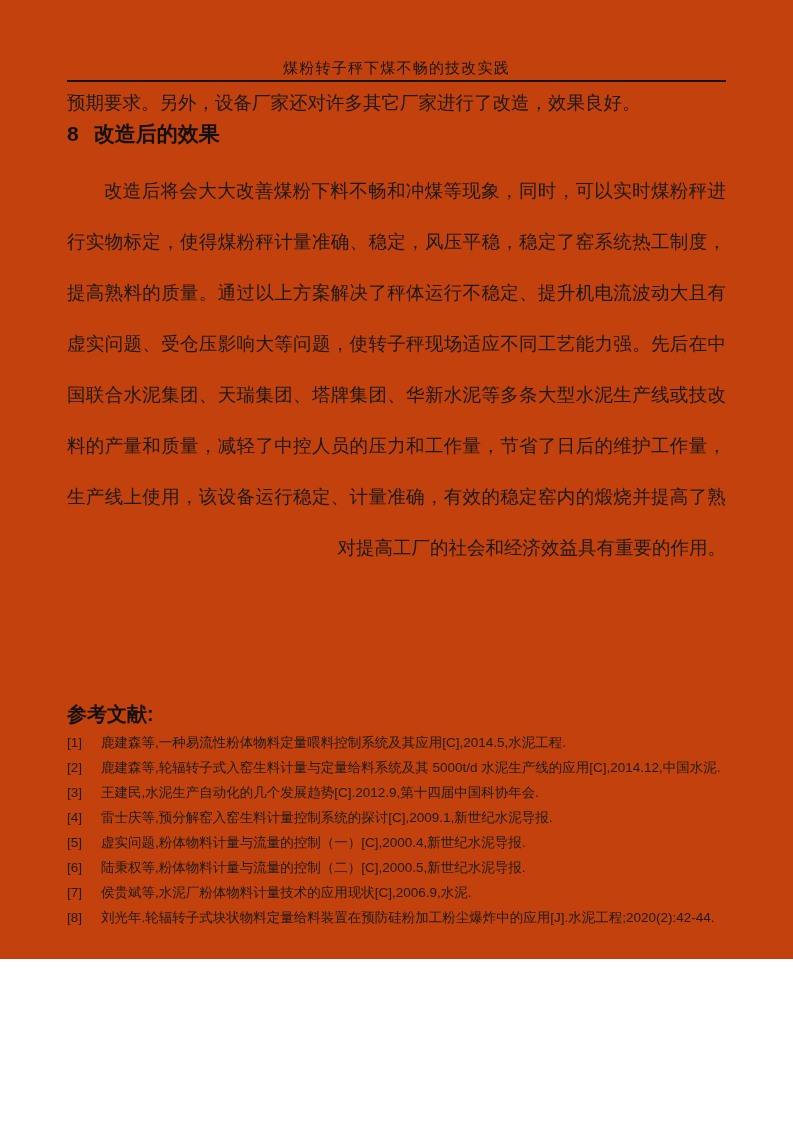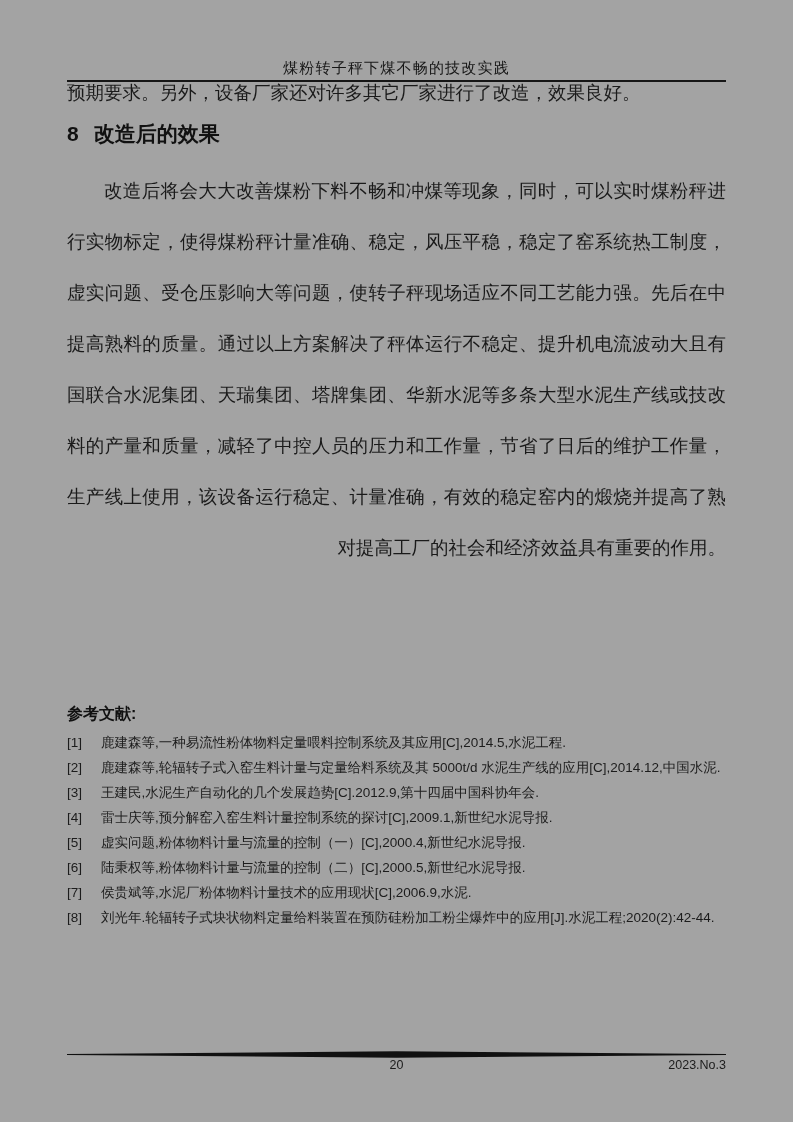--- a/index.html
+++ b/index.html
@@ -1,41 +1,41 @@
 <!DOCTYPE html>
 <html><head>
 <meta charset="utf-8">
 <style>
   html, body { margin: 0; padding: 0; background: #ffffff; }
   .page {
     position: relative;
     width: 793px;
-    height: 1122px;
-    background: #a3a3a3;
+    height: 959px;
+    background: #c2410c;
     font-family: "Liberation Serif", "DejaVu Serif", serif;
     color: #1a1a1a;
     overflow: hidden;
   }
   .header-title {
     position: absolute;
     top: 58px; left: 67px; width: 659px;
     text-align: center;
     font-size: 15px;
     letter-spacing: 1.2px;
     line-height: 20px;
     color: #161616;
   }
   .header-rule {
     position: absolute;
     top: 80px; left: 67px; width: 659px; height: 2px;
     background: #161616;
   }
   .carryover-line {
     position: absolute;
-    top: 81px; left: 67px; width: 659px;
+    top: 91px; left: 67px; width: 659px;
     font-size: 18.5px;
     line-height: 25px;
     white-space: nowrap;
   }
   .section-heading {
     position: absolute;
     top: 119px; left: 67px;
     display: flex;
     align-items: baseline;
     font-family: "Liberation Sans", "DejaVu Sans", sans-serif;
@@ -60,21 +60,21 @@
   }
   .para-line.first { text-indent: 37px; }
   .para-line.last { text-align: right; text-align-last: auto; }
   .references {
     position: absolute;
     top: 703px; left: 67px; width: 680px;
   }
   .refs-heading {
     font-family: "Liberation Sans", "DejaVu Sans", sans-serif;
     font-weight: bold;
-    font-size: 16px;
+    font-size: 20px;
     line-height: 22px;
     color: #111111;
     margin-bottom: 5px;
   }
   .ref-item {
     display: flex;
     height: 25px;
     line-height: 25px;
     font-family: "Liberation Sans", "DejaVu Sans", sans-serif;
     font-size: 13.5px;
@@ -116,22 +116,22 @@
   <div class="carryover-line">预期要求。另外，设备厂家还对许多其它厂家进行了改造，效果良好。</div>
 
   <div class="section-heading">
     <span class="sec-num">8</span>
     <span class="sec-title">改造后的效果</span>
   </div>
 
   <div class="paragraph">
     <div class="para-line first">改造后将会大大改善煤粉下料不畅和冲煤等现象，同时，可以实时煤粉秤进</div>
     <div class="para-line">行实物标定，使得煤粉秤计量准确、稳定，风压平稳，稳定了窑系统热工制度，</div>
+    <div class="para-line">提高熟料的质量。通过以上方案解决了秤体运行不稳定、提升机电流波动大且有</div>
     <div class="para-line">虚实问题、受仓压影响大等问题，使转子秤现场适应不同工艺能力强。先后在中</div>
-    <div class="para-line">提高熟料的质量。通过以上方案解决了秤体运行不稳定、提升机电流波动大且有</div>
     <div class="para-line">国联合水泥集团、天瑞集团、塔牌集团、华新水泥等多条大型水泥生产线或技改</div>
     <div class="para-line">料的产量和质量，减轻了中控人员的压力和工作量，节省了日后的维护工作量，</div>
     <div class="para-line">生产线上使用，该设备运行稳定、计量准确，有效的稳定窑内的煅烧并提高了熟</div>
     <div class="para-line last">对提高工厂的社会和经济效益具有重要的作用。</div>
   </div>
 
   <div class="references">
     <div class="refs-heading">参考文献:</div>
     <div class="ref-item">
       <span class="ref-marker">[1]</span>

